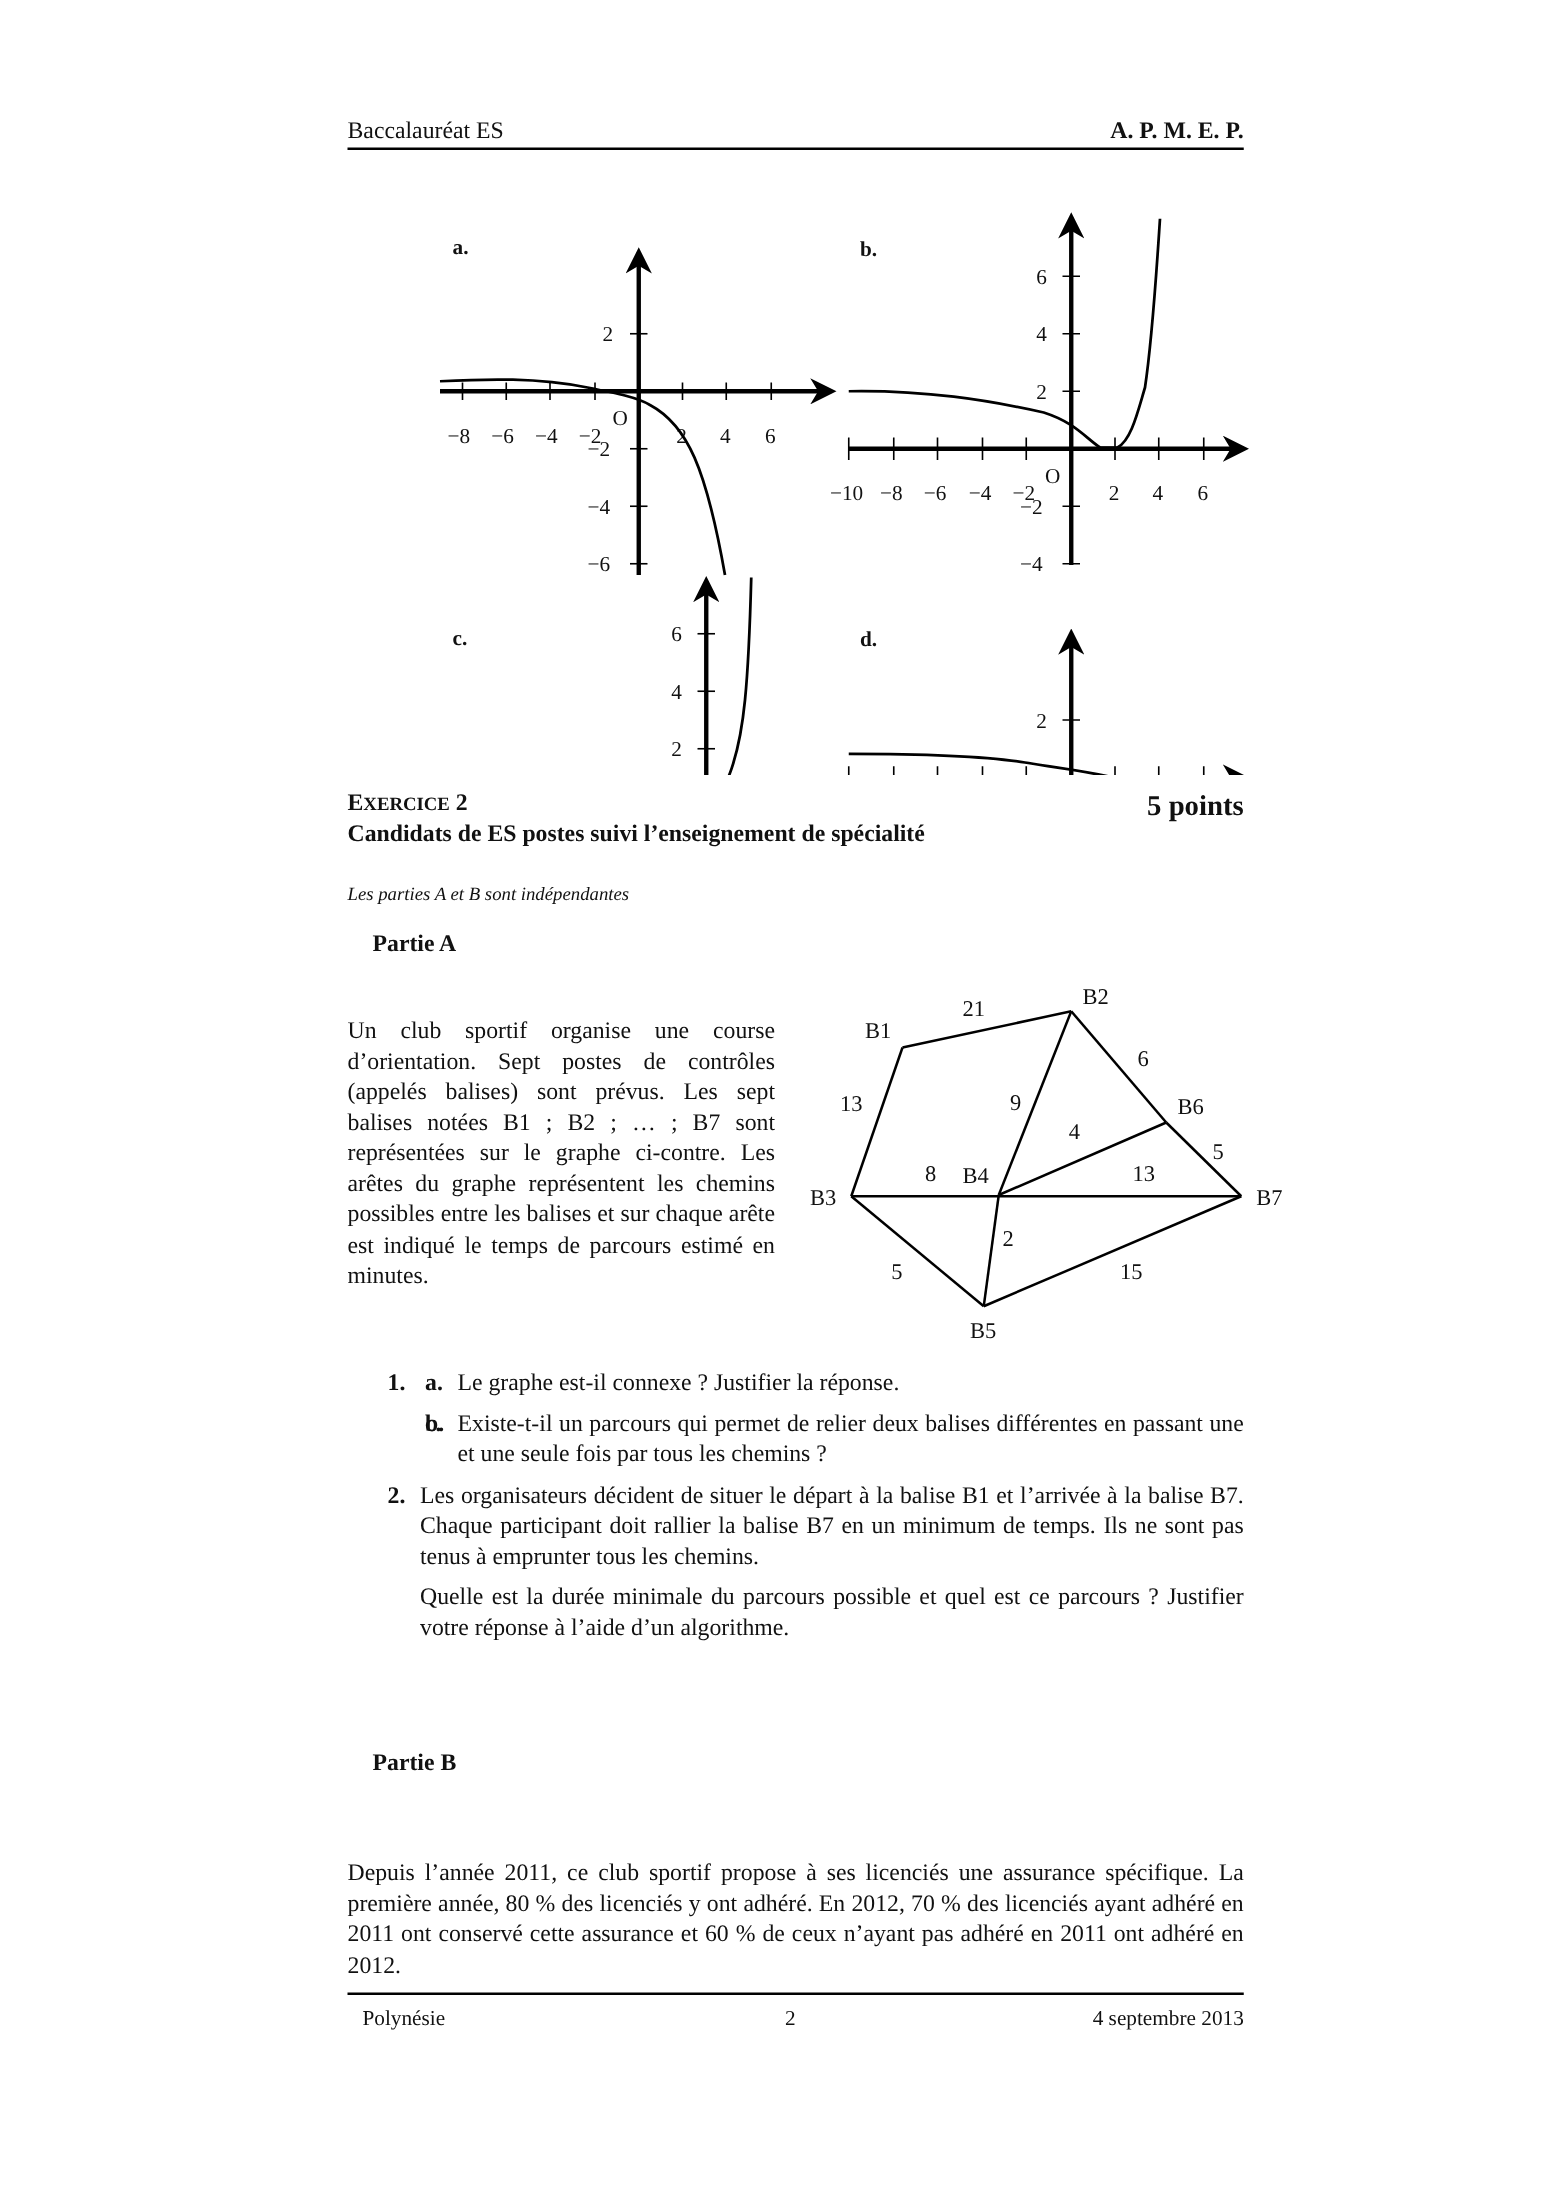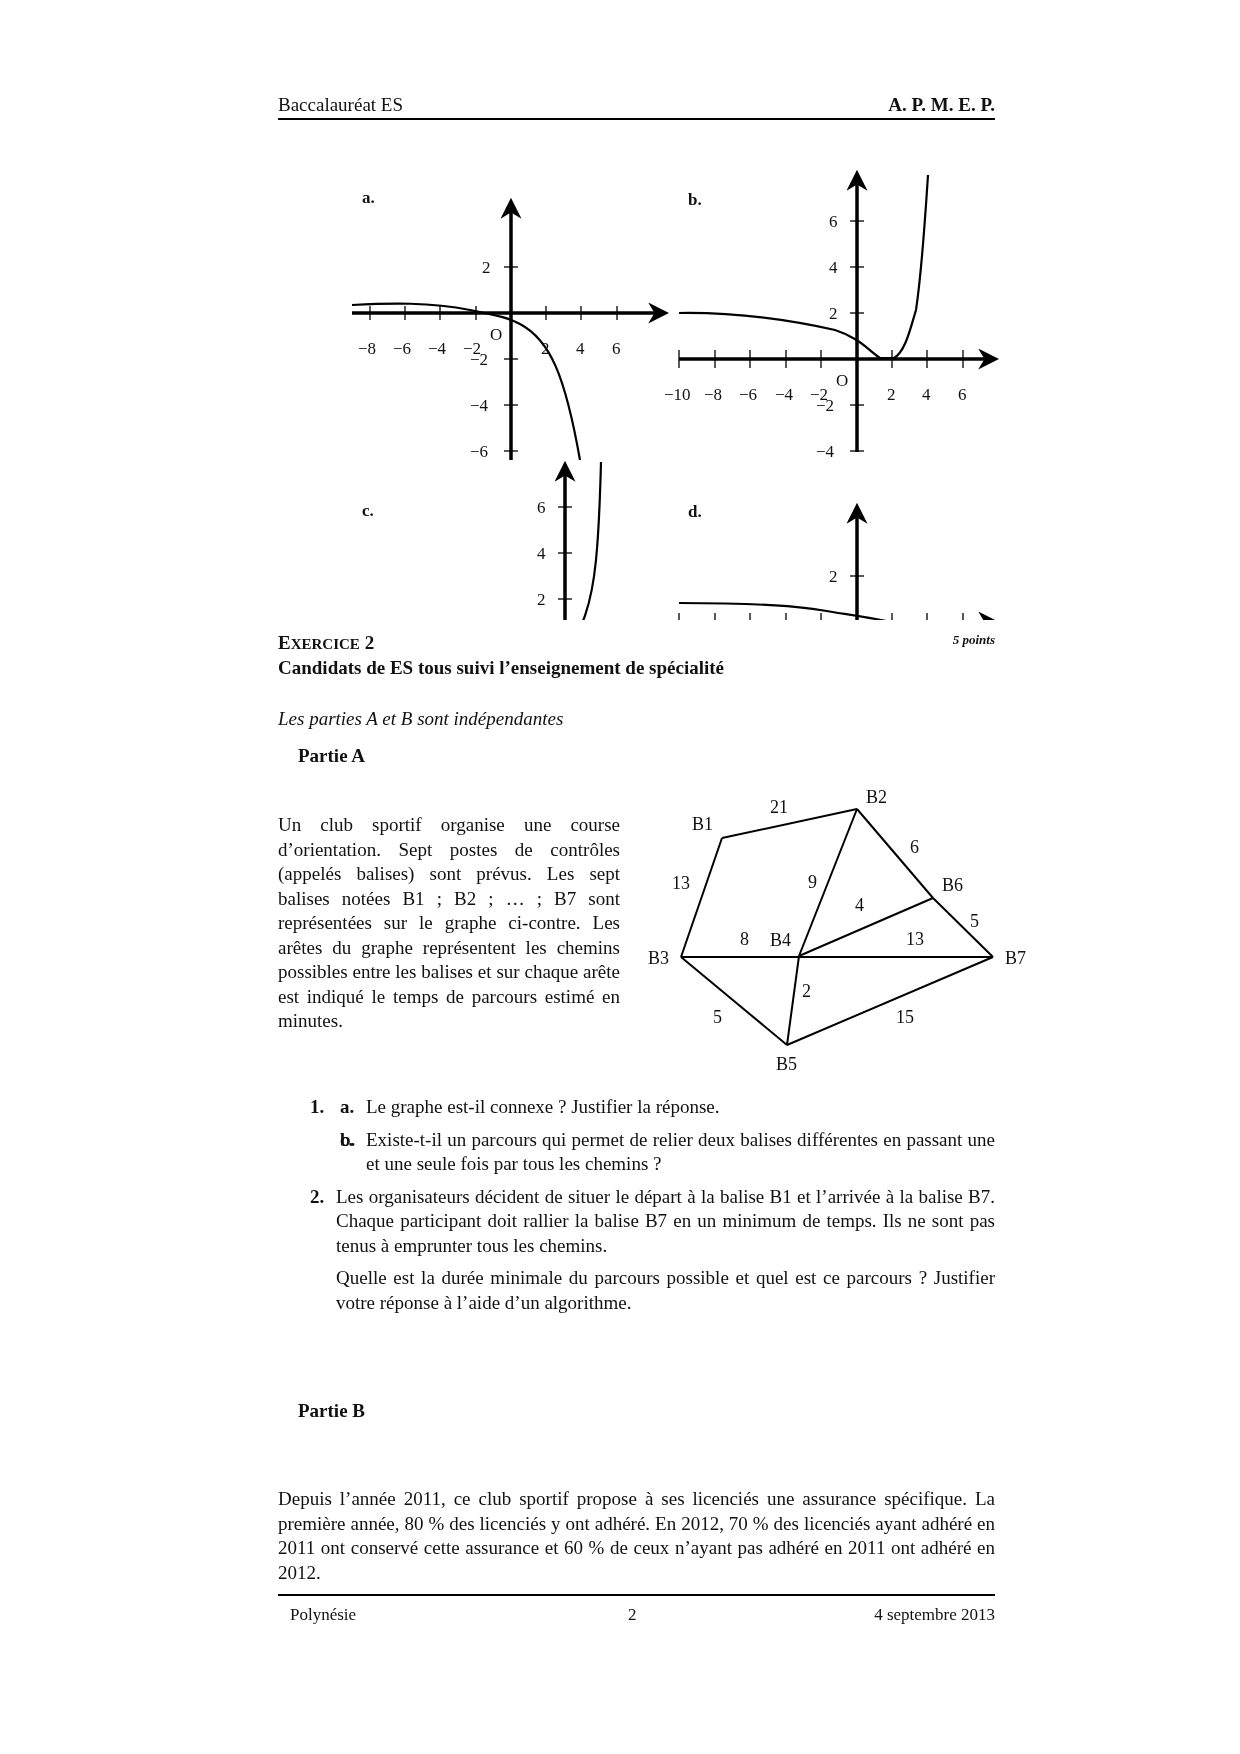--- a/index.html
+++ b/index.html
@@ -6,23 +6,23 @@
   body { width: 1240px; height: 1754px; position: relative; overflow: hidden;
          font-family: "Liberation Serif", "DejaVu Serif", serif; color: #111; }
   .abs { position: absolute; }
   .hdr { font-size: 19px; }
   .hdr-left { left: 278px; top: 94px; }
   .hdr-right { right: 245px; top: 94px; font-weight: bold; }
   .rule { position: absolute; left: 278px; width: 717px; height: 2px; background: #000; }
   .figure { position: absolute; left: 320px; top: 160px; }
   .ex-title { left: 278px; top: 632px; font-size: 19px; font-weight: bold; }
   .ex-title .sc { font-size: 15px; margin-top: 42px; }
-  .ex-points { right: 245px; top: 632px; font-size: 13px; font-weight: bold; font-style: italic; }
+  .ex-points { right: 245px; top: 632px; font-size: 23px; font-weight: bold; }
   .ex-sub { left: 278px; top: 657px; font-size: 19px; font-weight: bold; }
-  .italic-note { left: 278px; top: 708px; font-size: 19px; font-style: italic; }
+  .italic-note { left: 278px; top: 708px; font-size: 15px; font-style: italic; }
   .partie { font-size: 19px; font-weight: bold; margin-left: 20px; }
   .partA { left: 278px; top: 745px; }
   .partB { left: 278px; top: 1400px; }
   .intro { left: 278px; top: 813px; width: 342px; font-size: 19px; line-height: 24.5px; text-align: justify; }
   .questions { left: 310px; top: 1095px; width: 685px; font-size: 19px; line-height: 24.5px; }
   .q { position: relative; margin-bottom: 8px; text-align: justify; }
   .q .num { position: absolute; left: 0; font-weight: bold; }
   .q .let { position: absolute; left: 30px; font-weight: bold; }
   .q1a, .q1b, .q1c { padding-left: 56px; }
   .q2 { padding-left: 26px; }
@@ -181,21 +181,21 @@
       <text x="496" y="514">−2</text>
       <text x="496" y="560">−4</text>
       <text x="516" y="488">O</text>
       <path d="M359,443 C420,443 470,445 500,450 C530,455 555,458 575,463 C600,470 620,478 642,497 C655,512 668,530 678,545" fill="none" stroke="#000" stroke-width="2.2"></path>
     </g>
   </g>
 </svg>
 
 <div class="abs ex-title"><span>E</span><span class="sc">XERCICE</span> <span>2</span></div>
 <div class="abs ex-points">5 points</div>
-<div class="abs ex-sub">Candidats de ES tous suivi l’enseignement de spécialité</div>
+<div class="abs ex-sub">Candidats de ES postes suivi l’enseignement de spécialité</div>
 <div class="abs italic-note">Les parties A et B sont indépendantes</div>
 
 <div class="abs partie partA">Partie A</div>
 <div class="abs intro">Un club sportif organise une course d’orientation. Sept postes de contrôles (appelés balises) sont prévus. Les sept balises notées B1 ; B2 ; … ; B7 sont représentées sur le graphe ci-contre. Les arêtes du graphe représentent les chemins possibles entre les balises et sur chaque arête est indiqué le temps de parcours estimé en minutes.</div>
 
 <svg class="abs" style="left:0;top:0;" width="1240" height="1100">
   <g stroke="#000" stroke-width="2" fill="none">
     <line x1="722" y1="838" x2="857" y2="809"></line>
     <line x1="722" y1="838" x2="681" y2="957"></line>
     <line x1="857" y1="809" x2="799" y2="956"></line>

